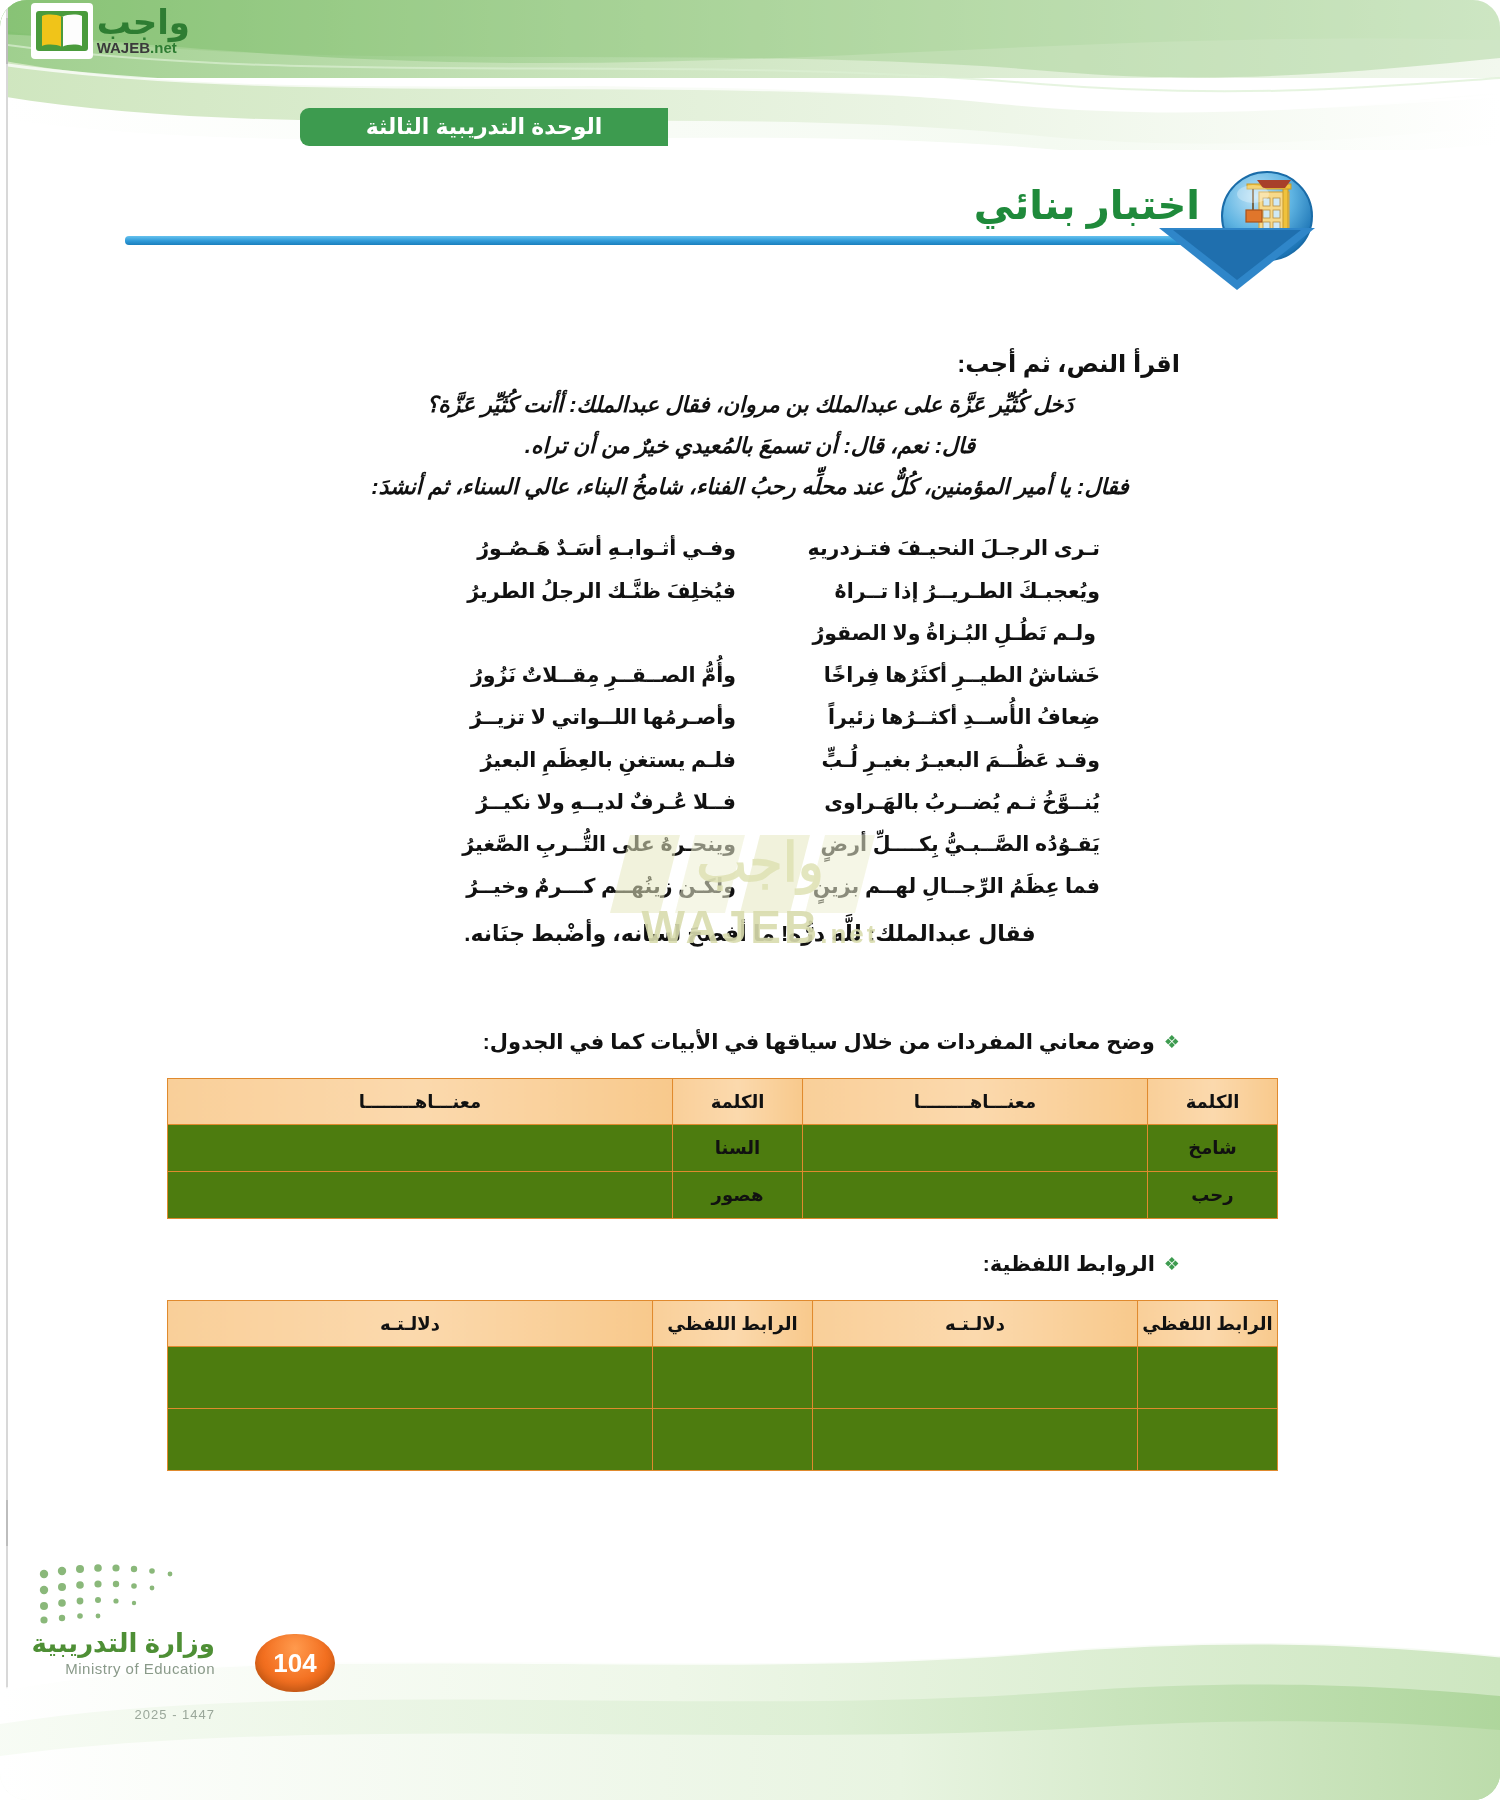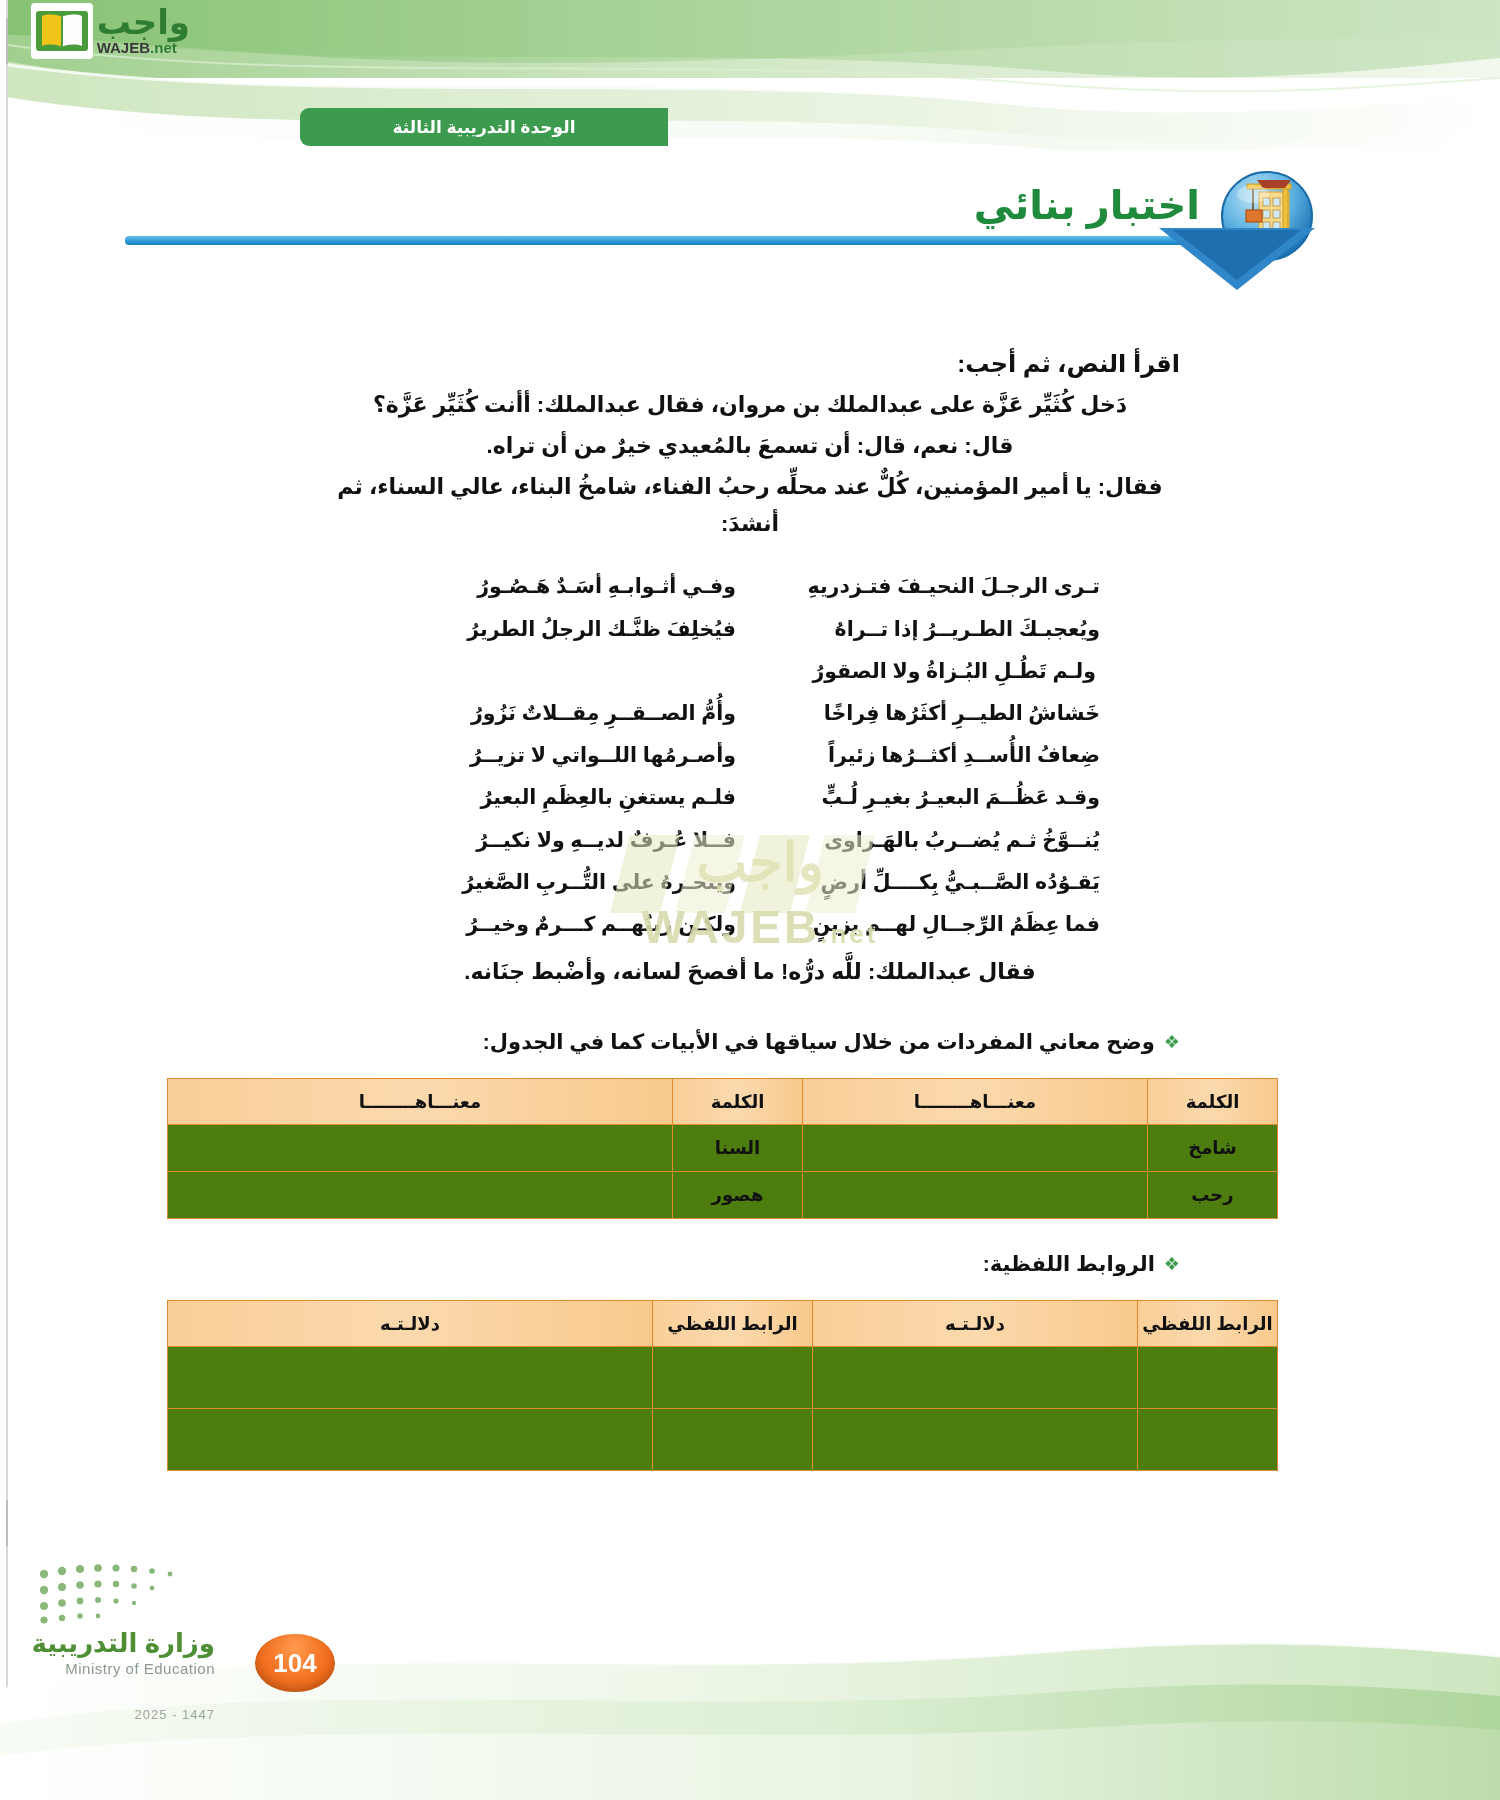--- a/index.html
+++ b/index.html
@@ -7,20 +7,21 @@
     width: 1500px; height: 1800px;
     font-family: "Liberation Sans", "DejaVu Sans", sans-serif;
     background: #ffffff;
     overflow: hidden;
   }
   #page {
     position: relative;
     width: 1500px; height: 1800px;
     background: #ffffff;
     overflow: hidden;
+    border-radius: 27px;
   }
 
   
   .hdr-wrap {
     position: absolute; top: 0; left: 0;
     width: 1500px; height: 200px;
     overflow: hidden;
   }
   .hdr-svg { position: absolute; top: 0; left: 0; }
 
@@ -61,21 +62,21 @@
     background: #bdbdbd;
   }
 
   
   .unit-banner {
     position: absolute; top: 108px; left: 300px;
     width: 368px; height: 38px;
     background: #3d9b4f;
     border-radius: 9px 0 0 9px;
     display: flex; align-items: center; justify-content: center;
-    color: #ffffff; font-size: 17px; font-weight: bold;
+    color: #ffffff; font-size: 22px; font-weight: bold;
     letter-spacing: 0.3px;
   }
 
   
   .title-row {
     position: absolute; top: 182px; left: 0;
     width: 1500px; height: 80px; padding-left: 13px;
   }
   .title-text {
     position: absolute; top: 0px; right: 300px;
@@ -115,20 +116,21 @@
   }
   .heading-q {
     margin: 0 320px 8px 0;
     font-size: 24px; font-weight: bold; color: #111; text-align: right;
     padding-right: 0;
   }
   .prose {
     font-size: 22px; color: #111; font-weight: bold;
     text-align: center; line-height: 1.72;
     margin: 0 330px 0 330px;
+    font-style: italic;
   }
   .prose p { margin: 0 0 3px 0; }
 
   
   .poem {
     margin: 22px auto 0 auto;
     width: 700px;
     direction: rtl;
   }
   .verse {

